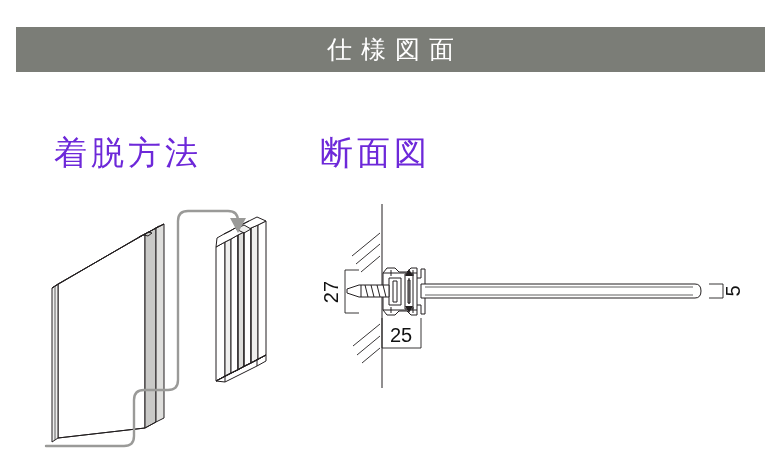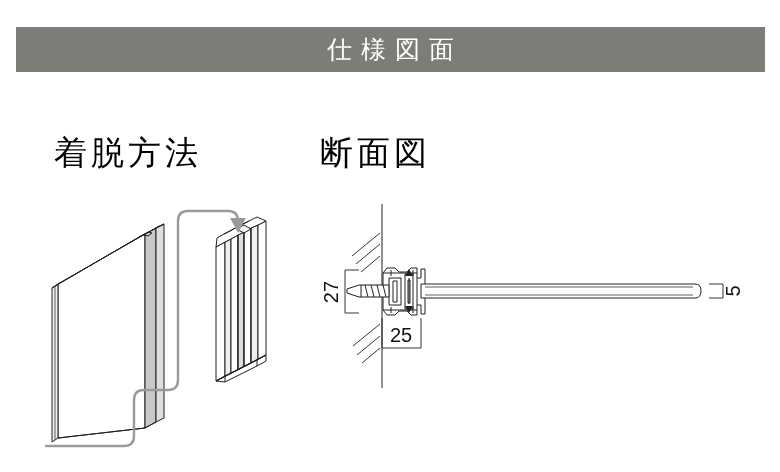--- a/index.html
+++ b/index.html
@@ -35,21 +35,21 @@
     letter-spacing: 9px;
     text-indent: 9px;
     font-weight: 400;
     line-height: 1;
     white-space: nowrap;
   }
 
   
   .sec-heading {
     position: absolute;
-    color: #000000;
+    color: #6d28d9;
     font-size: 33px;
     letter-spacing: 4px;
     line-height: 1;
     white-space: nowrap;
     font-weight: 400;
   }
   #heading-left  { left: 54px;  top: 136px; }
   #heading-right { left: 320px; top: 136px; }
 
   

